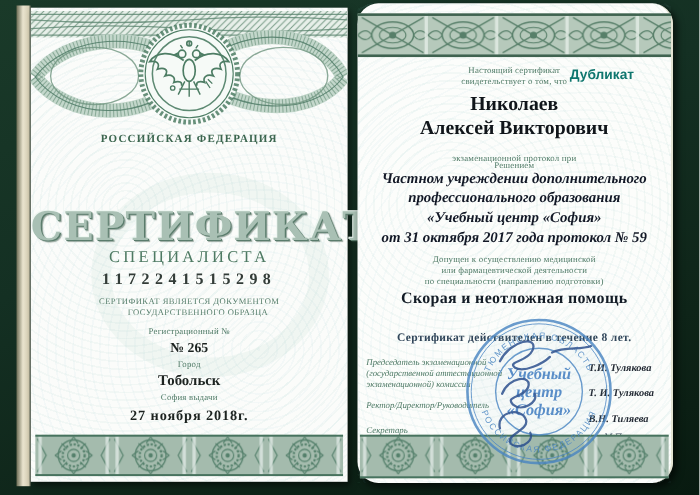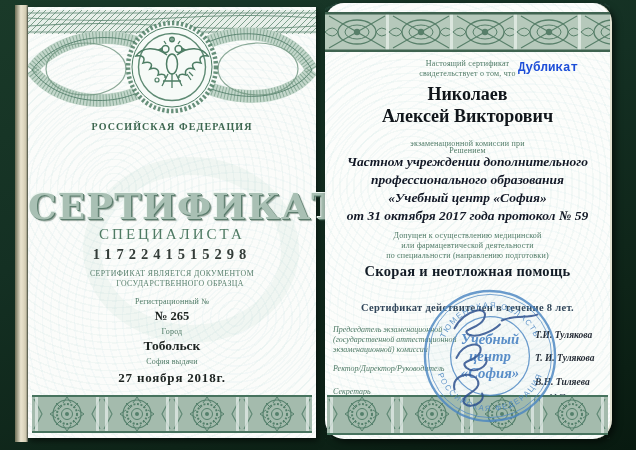--- a/index.html
+++ b/index.html
@@ -30,21 +30,21 @@
   .big-title{font-family:"DejaVu Serif",serif;font-weight:700;font-size:36px;line-height:38px;
     letter-spacing:1px;color:#a9c0b4;
     text-shadow:1px 1px 0 #5a7c6c,2px 2px 1px rgba(55,85,70,.5),-1px -1px 0 #eef6f1;}
   .subtitle{font-size:15px;font-weight:400;letter-spacing:3px;color:#4e7a63;}
   .serial{font-size:14.5px;font-weight:700;letter-spacing:5px;color:#333c38;}
   .dark-b{font-weight:700;color:#1c2320;}
   .name-line{font-size:18px;line-height:21px;font-weight:700;color:#10151a;}
   .org-line{font-size:13.5px;line-height:17.5px;font-weight:700;font-style:italic;color:#121826;}
   .spec{font-size:14.5px;font-weight:700;color:#131c26;letter-spacing:.3px;}
   .validity{font-size:10.5px;font-weight:700;color:#31465a;letter-spacing:.3px;}
-  .dup{font-family:Liberation Mono, monospace;font-size:12.5px;font-weight:700;color:#1d4ed8;}
+  .dup{font-family:Liberation Sans, sans-serif;font-size:12.5px;font-weight:700;color:#0f766e;}
   .role{position:absolute;left:8px;text-align:left;font-style:italic;font-size:8px;line-height:10px;color:#4f7a66;}
   .sname{position:absolute;left:210px;width:80px;text-align:left;font-style:italic;font-weight:700;
     font-size:9.5px;color:#242b35;}
   .mp{font-style:italic;font-size:9px;color:#3a4c5c;}
   .stamp{left:96px;top:284px;width:138px;height:138px;opacity:.93;}
   svg{display:block;}
 </style>
 </head>
 <body>
 
@@ -165,21 +165,21 @@
 
     <div class="c green-xs" style="top:56px;">Настоящий сертификат</div>
     <div class="c green-xs" style="top:66px;">свидетельствует о том, что</div>
 
     <div class="abs dup" style="left:193px;top:58px;">Дубликат</div>
 
     <div class="c name-line" style="top:81px;">Николаев</div>
     <div class="c name-line" style="top:103px;">Алексей Викторович</div>
 
     <div class="c green-xs" style="top:126px;margin-top:17px;">Решением</div>
-    <div class="c green-xs" style="top:136px;">экзаменационной комиссии при</div>
+    <div class="c green-xs" style="top:136px;">экзаменационной протокол при</div>
 
     <div class="c org-line" style="top:150px;">Частном учреждении дополнительного</div>
     <div class="c org-line" style="top:168px;">профессионального образования</div>
     <div class="c org-line" style="top:186px;">«Учебный центр «София»</div>
     <div class="c org-line" style="top:204px;">от  31 октября  2017 года протокол № 59</div>
 
     <div class="c green-xs" style="top:228px;">Допущен к осуществлению медицинской</div>
     <div class="c green-xs" style="top:238px;">или фармацевтической деятельности</div>
     <div class="c green-xs" style="top:248px;">по специальности (направлению подготовки)</div>
 

